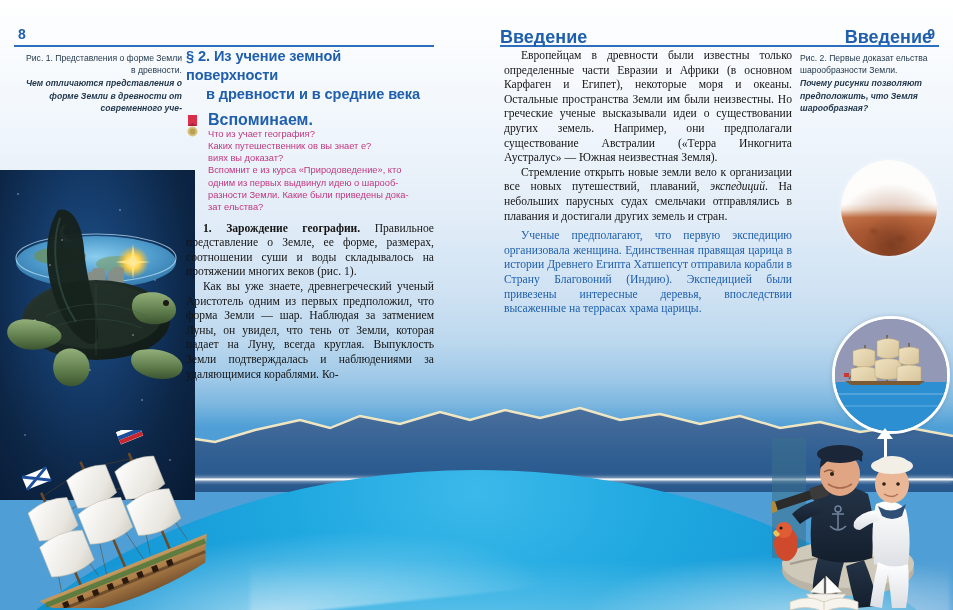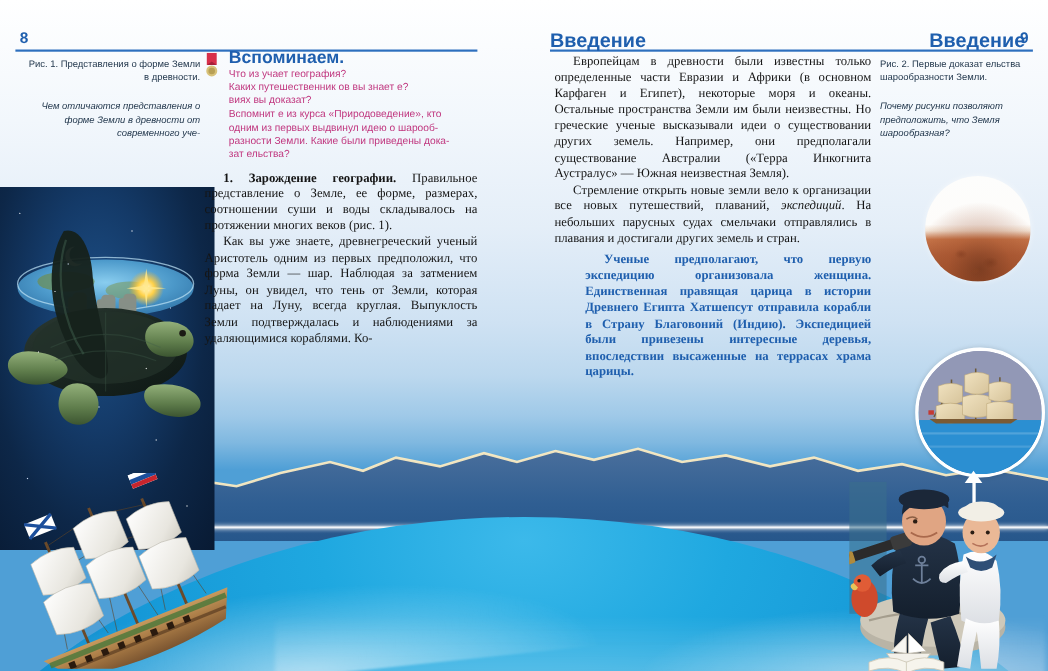--- a/index.html
+++ b/index.html
@@ -60,21 +60,21 @@
   .runhead-left{right:21px;top:27px;}
   .runhead-right{left:500px;top:27px;}
   .rule{position:absolute;height:2px;background:#2d6fbe;top:45px;}
   .rule-left{left:14px;width:420px;}
   .rule-right{left:500px;width:439px;}
 
   
   .col{position:absolute;}
   .sidecap{width:160px;font-family:"Liberation Sans",sans-serif;font-size:8.6px;
      line-height:12.2px;color:#23384d;}
-  .sidecap .ital{font-style:italic;display:block;margin-top:14px;}
+  .sidecap .ital{font-style:italic;display:block;margin-top:1px;font-weight:bold;}
 
   .cap-left{left:22px;top:52px;text-align:right;}
   .cap-right{left:800px;top:52px;text-align:left;}
 
   .maincol{left:186px;top:47px;width:248px;}
   .rightcol{left:504px;top:49px;width:288px;}
 
   h1.section{font-family:"Liberation Sans",sans-serif;font-size:14.6px;font-weight:bold;
      color:#1f5fae;margin:0 0 10px 0;line-height:19px;letter-spacing:-.1px;}
   h1.section .l2{display:block;padding-left:20px;}
@@ -86,21 +86,21 @@
      line-height:12.3px;}
   .blk-line.kw{color:#2d6fbe;}
 
   .icon-badge{position:absolute;left:0;top:1px;width:13px;height:22px;}
 
   p.body{margin:0;font-size:11.6px;line-height:14.6px;text-align:justify;color:#151515;
      font-family:"Liberation Serif",serif;text-indent:17px;}
   p.body.noind{text-indent:0;}
   p.body b{font-weight:bold;}
   p.body i{font-style:italic;}
-  p.blue{color:#1f5fae;font-weight:bold;margin-left:28px;}
+  p.blue{color:#1f5fae;font-weight:normal;}
 
   
   .moon{position:absolute;left:841px;top:160px;width:96px;height:96px;border-radius:50%;
      background:
        radial-gradient(circle at 52% 88%, rgba(90,40,20,.55) 0%, rgba(150,70,35,.35) 30%, rgba(255,255,255,0) 62%),
        linear-gradient(to bottom,#fdfdfc 0%,#fdfcfa 46%,#f3e3d4 52%,#c8764a 60%,#b2603a 75%,#a0522d 100%);
      box-shadow:0 0 6px rgba(255,255,255,.5);}
   .moon-craters{position:absolute;inset:0;border-radius:50%;
      background-image:
        radial-gradient(8px 6px at 34% 74%, rgba(120,55,28,.45), transparent 70%),
@@ -292,20 +292,24 @@
   <div class="rule rule-left"></div>
   <div class="folio folio-left">8</div>
   <div class="runhead runhead-left">Введение</div>
 
   <div class="col sidecap cap-left">
     <span>Рис. 1. Представления о форме Земли в древности.</span>
     <span class="ital">Чем отличаются представления о форме Земли в древности от современного уче-</span>
   </div>
 
   <div class="col maincol">
+    <h1 class="section">
+      <span>§ 2. Из учение земной  поверхности</span>
+      <span class="l2">в древности и в средние века</span>
+    </h1>
 
     <div class="block">
       <span class="icon-badge">
         <svg width="13" height="22" viewBox="0 0 13 22">
           <rect x="2" y="0" width="9" height="11" fill="#d8304a"></rect>
           <path d="M2,11 L6.5,8 L11,11 Z" fill="#a8203a"></path>
           <circle cx="6.5" cy="16.5" r="5" fill="#d8c27a"></circle>
           <circle cx="6.5" cy="16.5" r="3" fill="#b8a055"></circle>
         </svg>
       </span>

